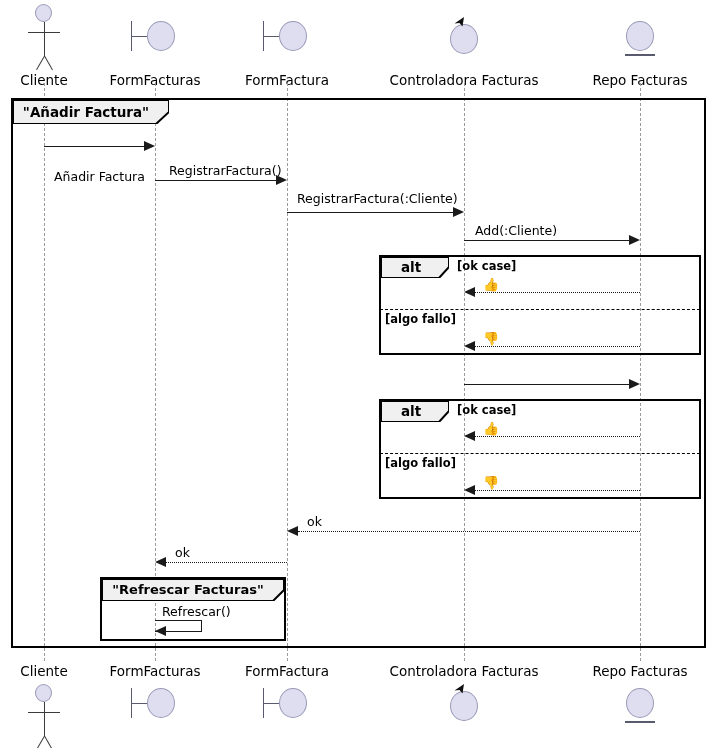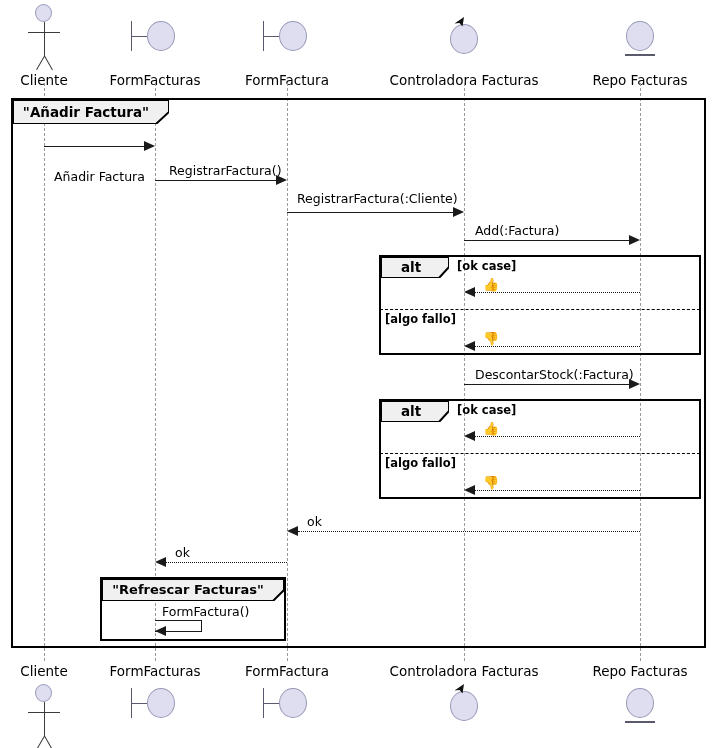--- a/index.html
+++ b/index.html
@@ -235,21 +235,21 @@
   <div class="arrowhead arrow-right" style="left:144px; top:141px;"></div>
 
   <div class="msg-label" style="left:169px; top:163px;">RegistrarFactura()</div>
   <div class="msg-line" style="left:155px; top:180px; width:121px;"></div>
   <div class="arrowhead arrow-right" style="left:276px; top:175px;"></div>
 
   <div class="msg-label" style="left:297px; top:191px;">RegistrarFactura(:Cliente)</div>
   <div class="msg-line" style="left:287px; top:212px; width:166px;"></div>
   <div class="arrowhead arrow-right" style="left:453px; top:207px;"></div>
 
-  <div class="msg-label" style="left:475px; top:223px;">Add(:Factura)</div>
+  <div class="msg-label" style="left:475px; top:223px;">Add(:Cliente)</div>
   <div class="msg-line" style="left:464px; top:240px; width:165px;"></div>
   <div class="arrowhead arrow-right" style="left:629px; top:235px;"></div>
 
   <div class="frame" style="left:379px; top:255px; width:322px; height:100px;"></div>
   <div style="position:absolute; left:381px; top:257px; width:68px; height:21px;">
     <svg width="68" height="21" viewBox="0 0 68 21" style="display:block;">
       <path d="M0 0 L68 0 L68 10 L58 21 L0 21 Z" fill="#f0f0f0" stroke="#000000" stroke-width="2"></path>
     </svg>
     <div style="position:absolute; left:0; top:0; width:68px; height:21px; line-height:21px;
                 text-align:center; padding-right:8px; box-sizing:border-box;
@@ -260,21 +260,20 @@
   <div class="guard" style="left:385px; top:312px;">[algo fallo]</div>
 
   <div class="emoji" style="left:483px; top:278px;">👍</div>
   <div class="msg-line dotted" style="left:475px; top:292px; width:165px;"></div>
   <div class="arrowhead arrow-left" style="left:464px; top:287px;"></div>
 
   <div class="emoji" style="left:483px; top:332px;">👎</div>
   <div class="msg-line dotted" style="left:475px; top:346px; width:165px;"></div>
   <div class="arrowhead arrow-left" style="left:464px; top:341px;"></div>
 
-  <div class="msg-label" style="left:475px; top:367px;">DescontarStock(:Factura)</div>
   <div class="msg-line" style="left:464px; top:384px; width:165px;"></div>
   <div class="arrowhead arrow-right" style="left:629px; top:379px;"></div>
 
   <div class="frame" style="left:379px; top:399px; width:322px; height:100px;"></div>
   <div style="position:absolute; left:381px; top:401px; width:68px; height:21px;">
     <svg width="68" height="21" viewBox="0 0 68 21" style="display:block;">
       <path d="M0 0 L68 0 L68 10 L58 21 L0 21 Z" fill="#f0f0f0" stroke="#000000" stroke-width="2"></path>
     </svg>
     <div style="position:absolute; left:0; top:0; width:68px; height:21px; line-height:21px;
                 text-align:center; padding-right:8px; box-sizing:border-box;
@@ -303,21 +302,21 @@
   <div class="frame" style="left:100px; top:577px; width:186px; height:64px;"></div>
   <div style="position:absolute; left:102px; top:579px; width:182px; height:22px;">
     <svg width="182" height="22" viewBox="0 0 182 22" style="display:block;">
       <path d="M0 0 L182 0 L182 11 L171 22 L0 22 Z" fill="#f0f0f0" stroke="#000000" stroke-width="2"></path>
     </svg>
     <div style="position:absolute; left:0; top:0; width:182px; height:22px; line-height:22px;
                 text-align:center; padding-right:10px; box-sizing:border-box;
                 font-weight:bold; font-size:13px; color:#000;">"Refrescar Facturas"</div>
   </div>
 
-  <div class="msg-label" style="left:162px; top:604px;">FormFactura()</div>
+  <div class="msg-label" style="left:162px; top:604px;">Refrescar()</div>
   <div class="self-msg" style="left:155px; top:620px; width:47px; height:12px;"></div>
   <div class="arrowhead arrow-left" style="left:155px; top:626px;"></div>
 
   <div class="participant" style="left:4px; top:663px; width:80px;">
     <div class="p-label">Cliente</div>
     <div class="icon-wrap" style="height:64px; margin-top:3px;">
       <div class="actor-head" style="left:31px; top:2px;"></div>
       <div class="actor-body" style="left:39.5px; top:20px; height:34px;"></div>
       <div class="actor-arms" style="left:24px; top:30px; width:32px;"></div>
       <div class="actor-leg" style="left:39.5px; top:54px; height:16px; transform:rotate(30deg);"></div>

